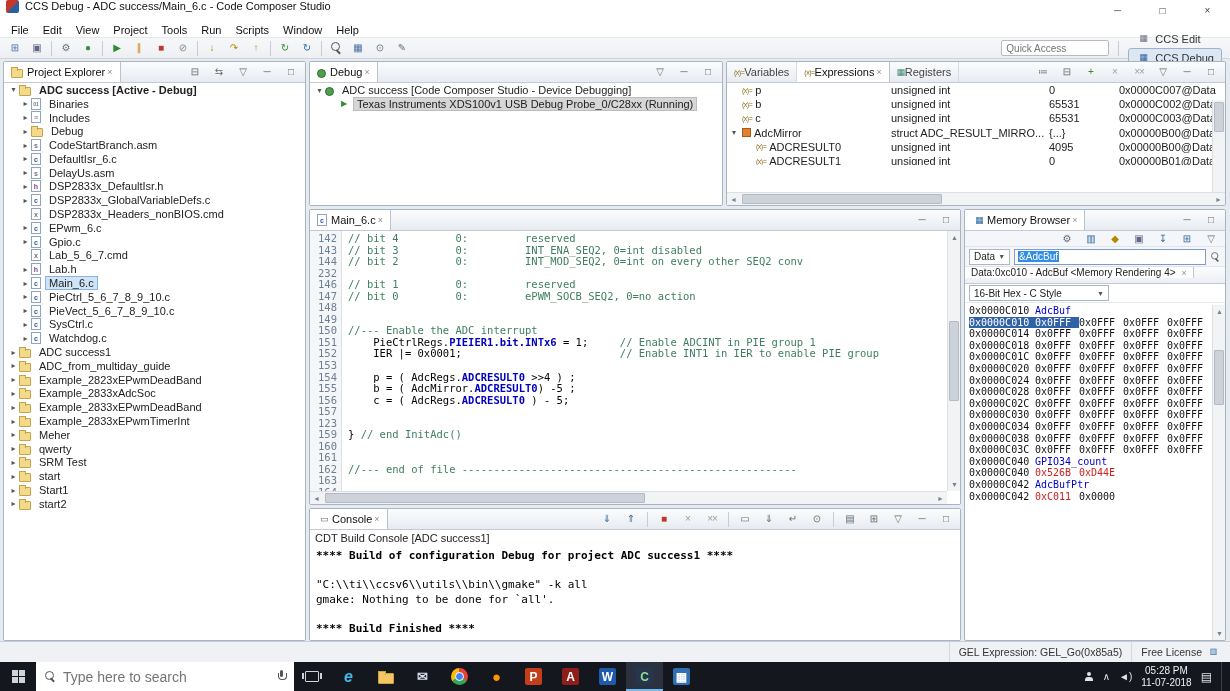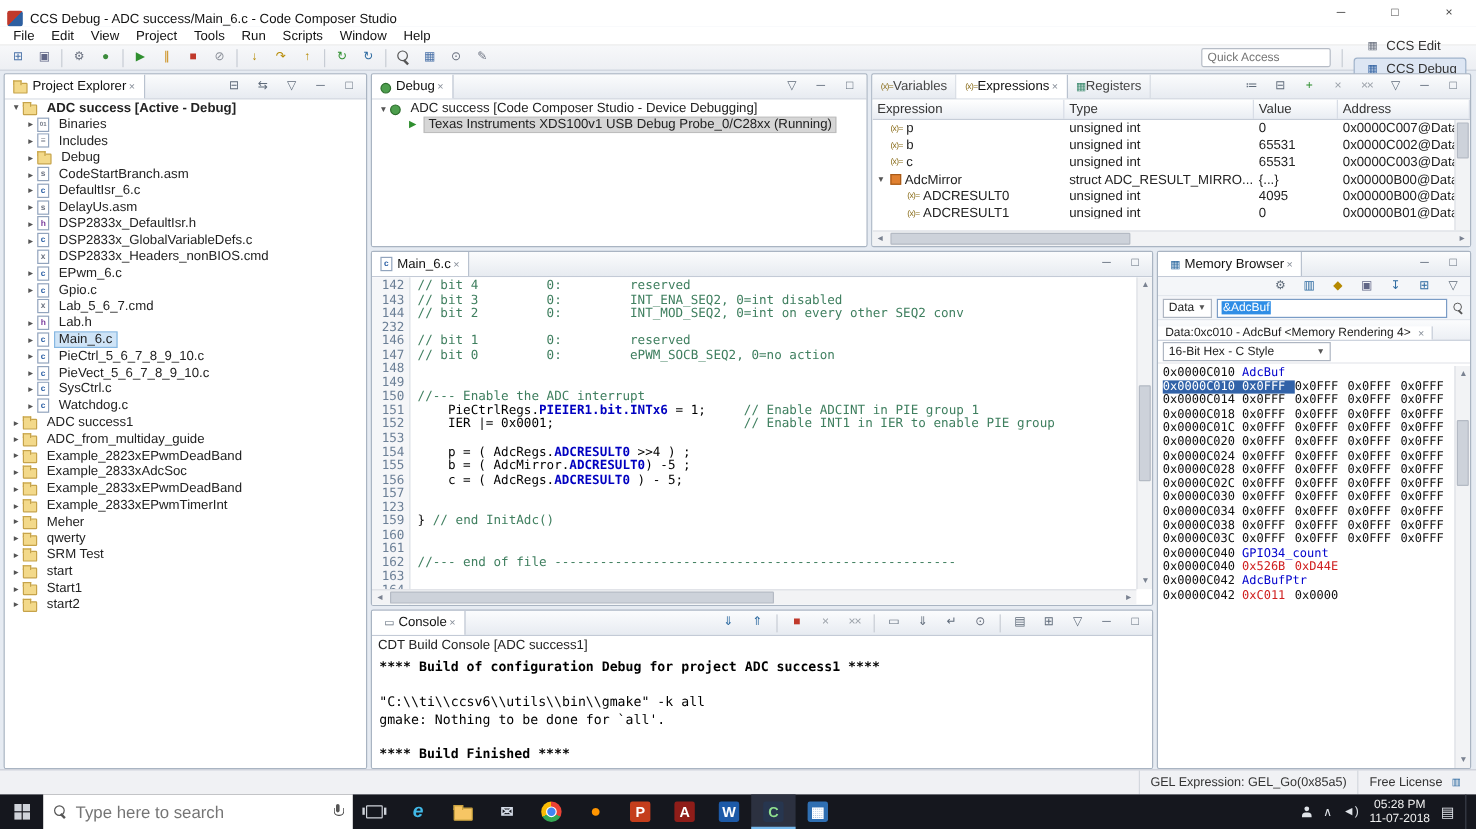--- a/index.html
+++ b/index.html
@@ -1,21 +1,21 @@
 <!DOCTYPE html>
 <html><head>
 <meta charset="utf-8">
 <style>
 *{margin:0;padding:0;box-sizing:border-box}
 html,body{width:1230px;height:691px;overflow:hidden}
 body{font-family:"Liberation Sans",sans-serif;font-size:11px;color:#222;background:#e6ebf2;position:relative}
 #app{position:absolute;inset:0}
 
 
-#titlebar{position:absolute;left:0;top:0;width:1230px;height:22px;background:#fff;display:flex;align-items:flex-end;padding-left:6px}
+#titlebar{position:absolute;left:0;top:0;width:1230px;height:22px;background:#fff;display:flex;align-items:flex-start;padding-left:6px}
 .appicon{width:13px;height:13px;background:linear-gradient(135deg,#c0392b 50%,#2d5fa0 50%);border-radius:2px;margin-right:6px}
 #wtitle{font-size:11px;color:#111}
 #wcontrols{margin-left:auto;display:flex;height:22px}
 #wcontrols .tbtn2{width:45px;height:22px;border-radius:0}
 #menubar{position:absolute;left:0;top:22px;width:1230px;height:16px;background:#fff;display:flex;align-items:center;border-bottom:1px solid #e8e8e8;padding-left:4px}
 .mitem{padding:0 7px;font-size:11px;color:#111}
 #toolbar{position:absolute;left:0;top:38px;width:1230px;height:21px;background:linear-gradient(#f7f8fa,#edeff3);border-bottom:1px solid #cfd4dc;display:flex;align-items:center;padding:0 4px}
 #tb-icons{display:flex;align-items:center}
 .tbtn2{width:22px;height:19px;display:flex;align-items:center;justify-content:center;border:1px solid transparent;border-radius:2px}
 .tsep{width:1px;height:15px;background:#c7ccd4;margin:0 3px}
@@ -84,21 +84,21 @@
 .sb-arr{width:13px;height:13px;font-size:7px;color:#7a8291;display:flex;align-items:center;justify-content:center;flex:0 0 auto}
 .sb-thumb{position:absolute;background:#cdd2da;border:1px solid #b4bac4;border-radius:1px}
 
 
 .mem-row2{height:16px;display:flex;align-items:center;justify-content:flex-end;gap:2px;padding:0 3px;background:#f4f6f9;border-bottom:1px solid #dfe3ea}
 .mem-row3{height:20px;display:flex;align-items:center;gap:4px;padding:0 4px;background:#f4f6f9;border-bottom:1px solid #dfe3ea}
 .mselect{display:flex;align-items:center;gap:3px;border:1px solid #aeb6c2;background:#fff;height:16px;padding:0 4px;font-size:10px;color:#222}
 .caret{font-size:7px;color:#555}
 .maddr-input{flex:1;height:16px;border:1px solid #7a9cc6;background:#fff;display:flex;align-items:center;padding:4px 3px;font-size:10px}
 .selhl{background:#308ee6;color:#fff;padding:0 1px}
-.mrtab-row{height:17px;background:linear-gradient(#fbfcfd,#eceff4);border-bottom:1px solid #c3cad6;display:flex;align-items:flex-end}
+.mrtab-row{height:17px;background:linear-gradient(#fbfcfd,#eceff4);border-bottom:1px solid #c3cad6;display:flex;align-items:flex-start}
 .mrtab{display:flex;align-items:center;gap:4px;padding:0 6px;font-size:10px;background:#fff;border-right:1px solid #c3cad6;white-space:nowrap;overflow:hidden}
 .mfmt-row{height:19px;display:flex;align-items:center;padding:2px 4px;border-bottom:1px solid #e4e7ec}
 #mem-rows{position:relative;font:10px/11.6px "DejaVu Sans Mono",monospace;padding:2px 0 0 4px;flex:1}
 .mrow{display:flex;white-space:pre}
 .maddr{width:66px;flex:0 0 auto;color:#111}
 .mval{width:44px;flex:0 0 auto;color:#111}
 .mlabel{color:#0000cc}
 .mred{color:#d02020}
 .msel{background:#3162a8;color:#fff}
 
@@ -509,26 +509,20 @@
             </span>
             <span class="tbtn2">
               <span class="ic" style="color: rgb(95, 107, 122);">─</span>
             </span>
             <span class="tbtn2">
               <span class="ic" style="color: rgb(95, 107, 122);">□</span>
             </span>
           </div>
       </div>
       <div class="pbody">
-        <div id="expr-head">
-          <div class="hc c0">Expression</div>
-          <div class="hc c1">Type</div>
-          <div class="hc c2">Value</div>
-          <div class="hc c3">Address</div>
-        </div>
         <div id="expr-rows" style="position:relative;height:82px;overflow:hidden">
             <div class="exrow">
               <div class="exc c0 exname" style="padding-left: 2px;">
                 <span class="exarrow"></span>
                 <span class="vicon">(x)=</span>
                 <span>p</span>
               </div>
               <div class="exc c1">unsigned int</div>
               <div class="exc c2">0</div>
               <div class="exc c3">0x0000C007@Data</div>

